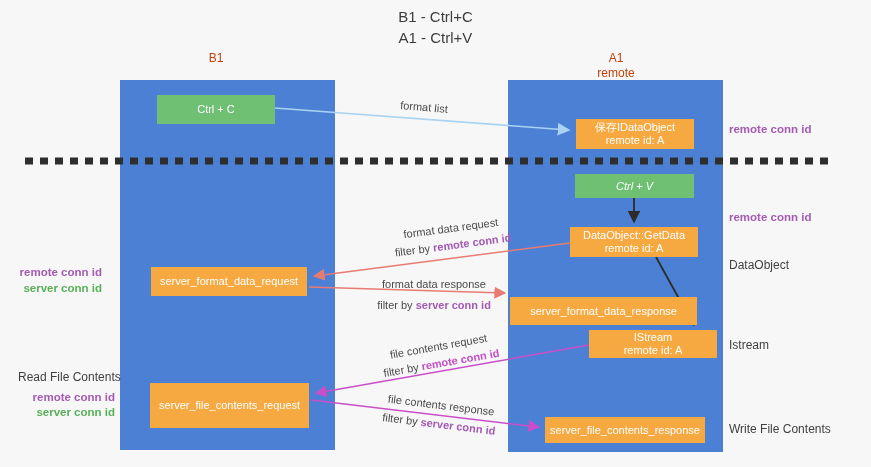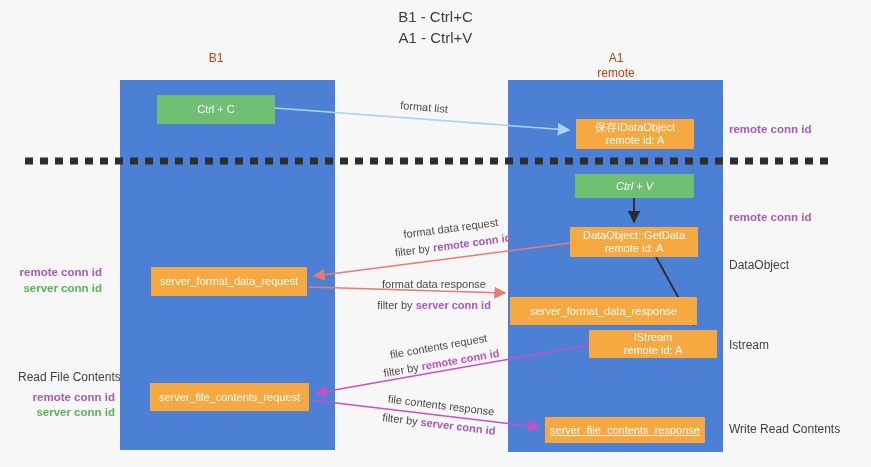--- a/index.html
+++ b/index.html
@@ -97,25 +97,25 @@
 
   <div class="abs node orange" style="left:510px;top:297px;width:187px;height:28px;">
     <div>server_format_data_response</div>
   </div>
 
   <div class="abs node orange" style="left:589px;top:330px;width:128px;height:28px;">
     <div>IStream</div>
     <div>remote id: A</div>
   </div>
 
-  <div class="abs node orange" style="left:150px;top:383px;width:159px;height:28px;">
+  <div class="abs node orange" style="left:150px;top:383px;width:159px;height:45px;">
     <div>server_file_contents_request</div>
   </div>
 
-  <div class="abs node orange" style="left:545px;top:417px;width:160px;height:26px;text-decoration:underline;">
+  <div class="abs node orange" style="left:545px;top:417px;width:160px;height:26px;">
     <div>server_file_contents_response</div>
   </div>
 
   <div class="abs edge-label" style="left:393px;top:99px;width:62px;transform:rotate(5deg);">format list</div>
 
   <div class="abs edge-label" style="left:388px;top:220px;width:128px;transform:rotate(-7.5deg);">
     <div>format data request</div>
     <div><span>filter by </span><span class="purple">remote conn id</span></div>
   </div>
 
@@ -131,21 +131,21 @@
 
   <div class="abs edge-label" style="left:378px;top:396px;width:124px;line-height:19px;transform:rotate(7deg);">
     <div>file contents response</div>
     <div><span>filter by </span><span class="purple">server conn id</span></div>
   </div>
 
   <div class="abs side-label purple lbl-sm" style="left:729px;top:123px;">remote conn id</div>
   <div class="abs side-label purple lbl-sm" style="left:729px;top:211px;">remote conn id</div>
   <div class="abs side-label" style="left:729px;top:238px;margin-top:20px;">DataObject</div>
   <div class="abs side-label" style="left:729px;top:338px;">Istream</div>
-  <div class="abs side-label" style="left:729px;top:422px;">Write Read Contents</div>
+  <div class="abs side-label" style="left:729px;top:422px;">Write File Contents</div>
 
   <div class="abs right-align" style="left:18px;top:264px;width:84px;">
     <div class="purple lbl-sm" style="line-height:16px;">remote conn id</div>
     <div class="green-txt lbl-sm" style="line-height:16px;">server conn id</div>
   </div>
 
   <div class="abs right-align" style="left:18px;top:370px;width:97px;">
     <div class="side-label" style="line-height:15px;">Read File Contents</div>
     <div class="purple lbl-sm" style="line-height:16px;margin-top:4px;">remote conn id</div>
     <div class="green-txt lbl-sm" style="line-height:15px;">server conn id</div>

